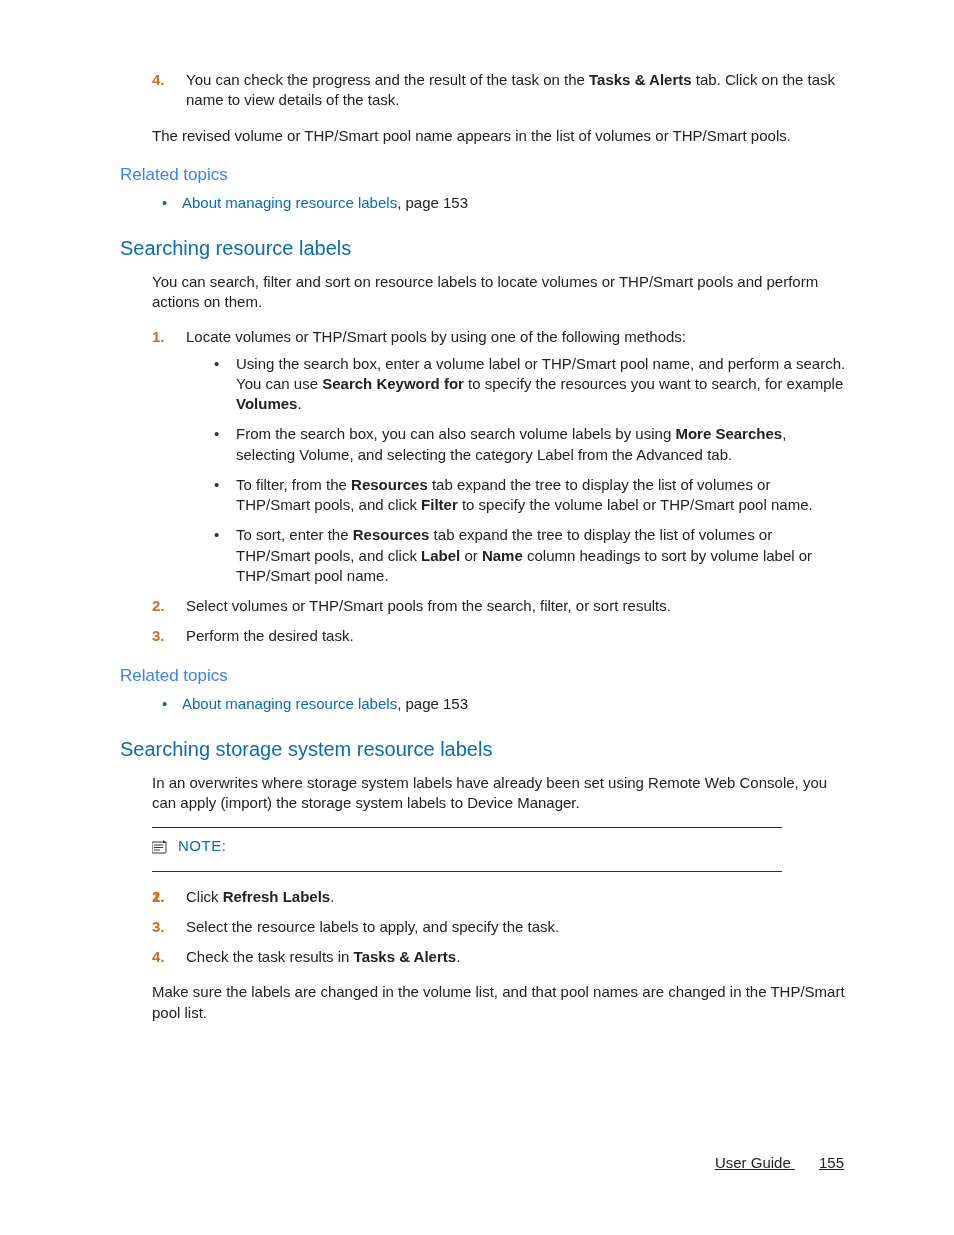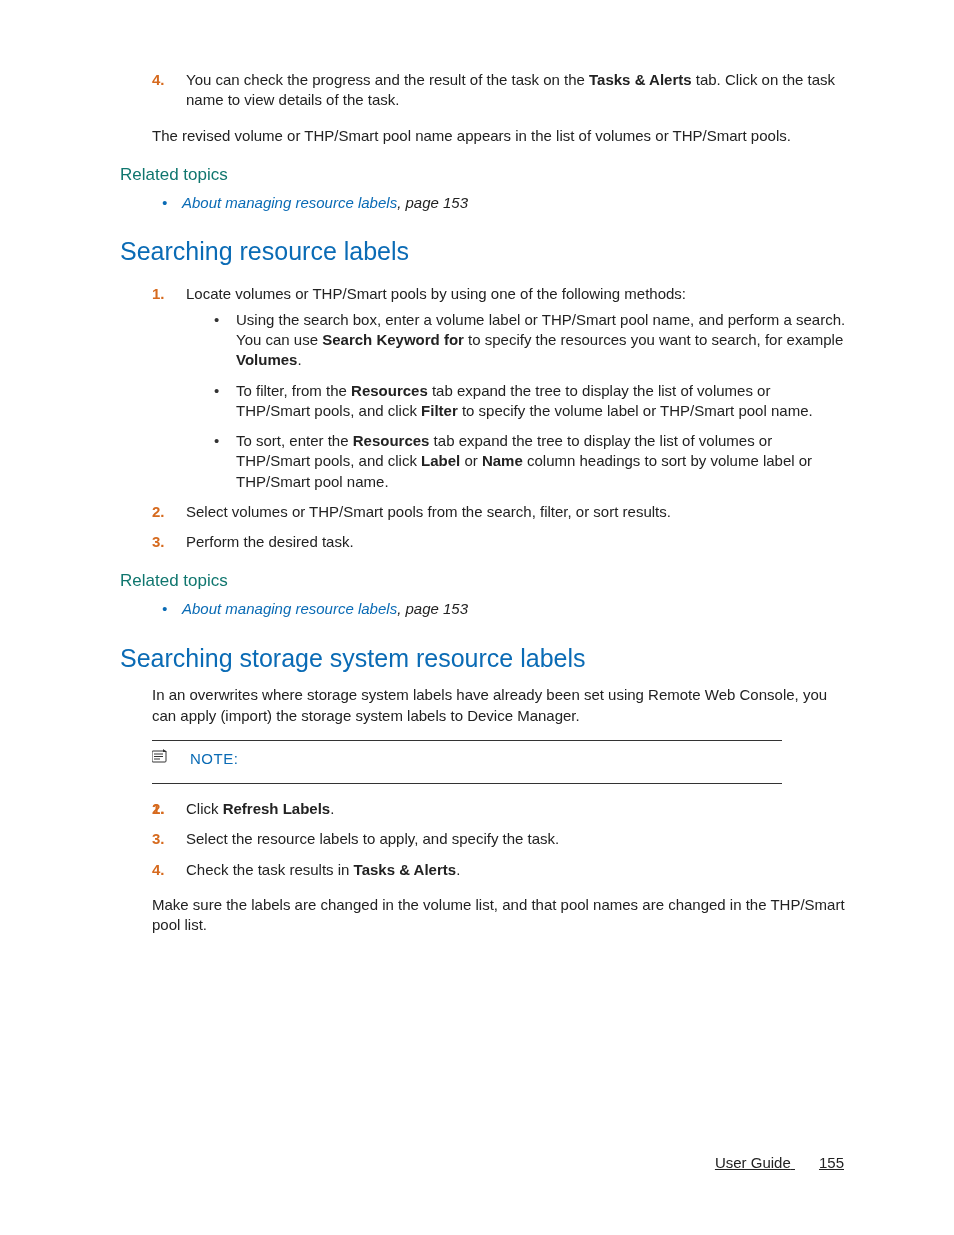--- a/index.html
+++ b/index.html
@@ -58,60 +58,59 @@
   }
   .related-ul {
     list-style: none;
     padding: 0;
     margin: 4px 0 10px 42px;
   }
   .related-ul > li {
     position: relative;
     padding-left: 20px;
     margin: 2px 0;
-    font-style: italic;
   }
   .related-ul > li::before {
     content: "•";
     position: absolute;
     left: 0;
     top: 0;
     color: #0a6bb5;
   }
   h2.section {
     font-weight: normal;
     color: #0a6bb5;
-    font-size: 25px;
+    font-size: 20px;
     margin: 22px 0 10px 0;
   }
   h3.sub {
     font-weight: normal;
-    color: #0f766e;
+    color: #3b82f6;
     font-size: 17px;
     margin: 18px 0 6px 0;
   }
   .link {
     color: #0a6bb5;
   }
   .bold { font-weight: bold; }
   .note-block {
     margin: 14px 0 14px 32px;
     border-top: 1px solid #333;
     border-bottom: 1px solid #333;
     padding: 8px 0 10px 0;
     width: 630px;
   }
   .note-head {
     color: #0a6bb5;
     font-size: 15px;
     letter-spacing: 0.5px;
     margin-bottom: 4px;
     display: flex;
-    align-items: flex-start;
-    gap: 20px;
+    align-items: center;
+    gap: 8px;
   }
   .note-head svg {
     flex: none;
   }
   .footer {
     position: absolute;
     bottom: 62px;
     right: 110px;
     font-size: 15px;
     text-decoration: underline;
@@ -136,28 +135,32 @@
   <p class="para">The revised volume or THP/Smart pool name appears in the list of volumes or THP/Smart pools.</p>
 
   <h3 class="sub">Related topics</h3>
   <ul class="related-ul">
     <li>
       <span class="link">About managing resource labels</span><span>, page 153</span>
     </li>
   </ul>
 
   <h2 class="section">Searching resource labels</h2>
+  <p class="para">You can search, filter and sort on resource labels to locate volumes or THP/Smart pools and perform actions on them.</p>
 
   <ul class="ol">
     <li>
       <span class="num">1.</span>
       <span>Locate volumes or THP/Smart pools by using one of the following methods:</span>
       <ul class="ul">
         <li>
           <span>Using the search box, enter a volume label or THP/Smart pool name, and perform a search. You can use </span><span class="bold">Search Keyword for</span><span> to specify the resources you want to search, for example </span><span class="bold">Volumes</span><span>.</span>
+        </li>
+        <li>
+          <span>From the search box, you can also search volume labels by using </span><span class="bold">More Searches</span><span>, selecting Volume, and selecting the category Label from the Advanced tab.</span>
         </li>
         <li>
           <span>To filter, from the </span><span class="bold">Resources</span><span> tab expand the tree to display the list of volumes or THP/Smart pools, and click </span><span class="bold">Filter</span><span> to specify the volume label or THP/Smart pool name.</span>
         </li>
         <li>
           <span>To sort, enter the </span><span class="bold">Resources</span><span> tab expand the tree to display the list of volumes or THP/Smart pools, and click </span><span class="bold">Label</span><span> or </span><span class="bold">Name</span><span> column headings to sort by volume label or THP/Smart pool name.</span>
         </li>
       </ul>
     </li>
     <li>

